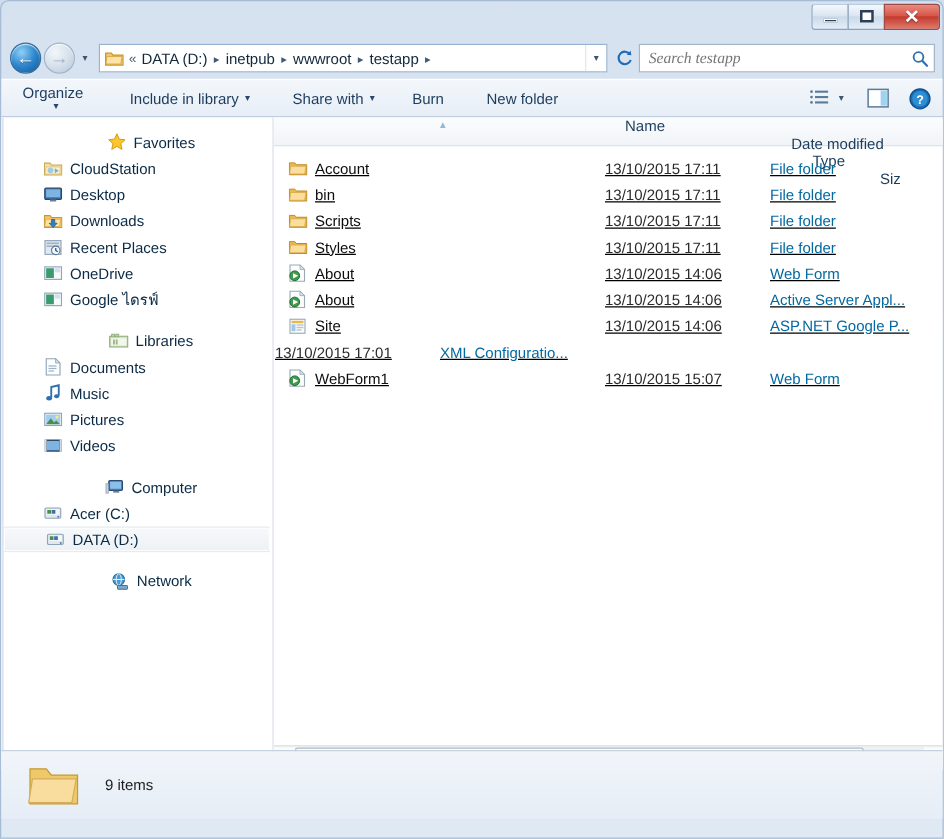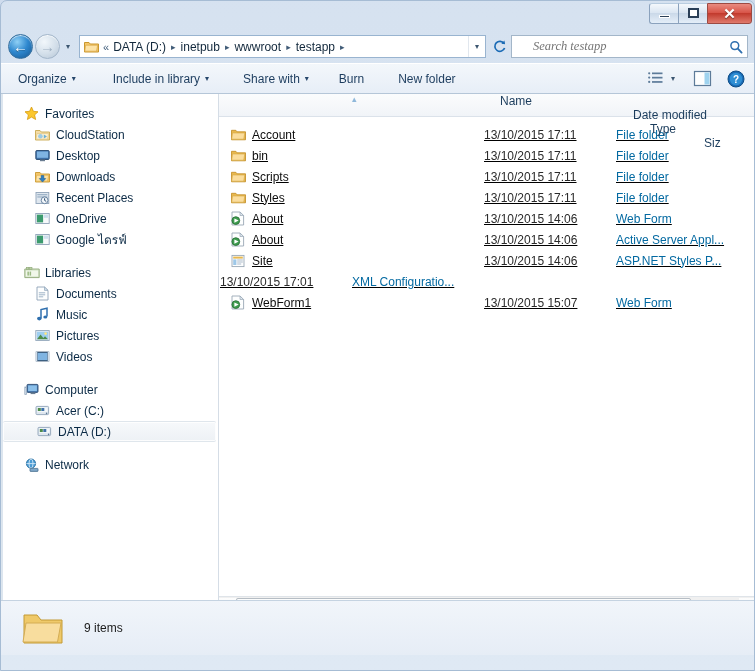--- a/index.html
+++ b/index.html
@@ -135,21 +135,21 @@
     width: 237px; height: 23px; margin-right: 8px; margin-left: 1px;
     background: #fff; border: 1px solid #a3b6c9;
     display: flex; align-items: center;
     position: relative;
   }
   #search-input {
     flex: 1; border: none; outline: none;
     font-family: "Liberation Serif", serif;
     font-style: italic;
     font-size: 12.5px; color: #808a94;
-    padding-left: 21px; background: transparent;
+    padding-left: 7px; background: transparent;
   }
   #search-icon {
     width: 22px; display: flex; align-items: center; justify-content: center;
     color: #2f6fae;
   }
 
   
   #toolbar {
     position: absolute; left: 0; top: 62px;
     width: 755px; height: 31px;
@@ -192,21 +192,21 @@
     position: relative;
   }
   .navgroup { margin-bottom: 12px; }
   .navrow {
     display: flex; align-items: center;
     height: 21px;
     padding-left: 20px;
     font-size: 12px; color: #0b2a45;
     white-space: nowrap;
   }
-  .navrow.root { padding-left: 22px; }
+  .navrow.root { padding-left: 22px; justify-content: center; }
   .navrow.child { padding-left: 33px; }
   .navrow .navicon {
     width: 17px; height: 16px;
     margin-right: 5px;
     display: flex; align-items: center; justify-content: center;
     flex: 0 0 17px;
   }
   .navrow.selected {
     background: linear-gradient(180deg,#f7f9fb 0%,#edf1f5 100%);
     border-top: 1px solid #dfe6ec;
@@ -388,21 +388,21 @@
       <span id="search-icon">
         <svg class="ico" width="14" height="14" viewBox="0 0 14 14">
           <circle cx="5.8" cy="5.6" r="3.9" fill="none" stroke="#2f6fae" stroke-width="1.5"></circle>
           <line x1="8.8" y1="8.6" x2="12.6" y2="12.6" stroke="#2f6fae" stroke-width="1.8" stroke-linecap="round"></line>
         </svg>
       </span>
     </div>
   </div>
 
   <div id="toolbar">
-    <div class="tbitem" style="margin-left:8px;">
+    <div class="tbitem" style="margin-left:8px;flex-direction:column;">
       <span>Organize</span>
       <span class="caret">▾</span>
     </div>
     <div class="tbitem" style="margin-left:19px;">
       <span>Include in library</span>
       <span class="caret">▾</span>
     </div>
     <div class="tbitem" style="margin-left:16px;">
       <span>Share with</span>
       <span class="caret">▾</span>
@@ -770,21 +770,21 @@
                 <rect x="2.2" y="2.6" width="9.6" height="2" fill="#e8b84e"></rect>
                 <rect x="2.2" y="5.4" width="3.2" height="5.6" fill="#9ec8e8"></rect>
                 <rect x="6.2" y="5.4" width="5.6" height="1.2" fill="#b9c6d2"></rect>
                 <rect x="6.2" y="7.4" width="5.6" height="1.2" fill="#b9c6d2"></rect>
                 <rect x="6.2" y="9.4" width="4" height="1.2" fill="#b9c6d2"></rect>
               </svg>
             </span>
             <span>Site</span>
           </div>
           <div class="fdate">13/10/2015 14:06</div>
-          <div class="ftype">ASP.NET Styles P...</div>
+          <div class="ftype">ASP.NET Google P...</div>
           <div class="fsize"></div>
         </div>
 
         <div class="frow">
           <div class="fdate">13/10/2015 17:01</div>
           <div class="ftype">XML Configuratio...</div>
           <div class="fsize"></div>
         </div>
 
         <div class="frow">

